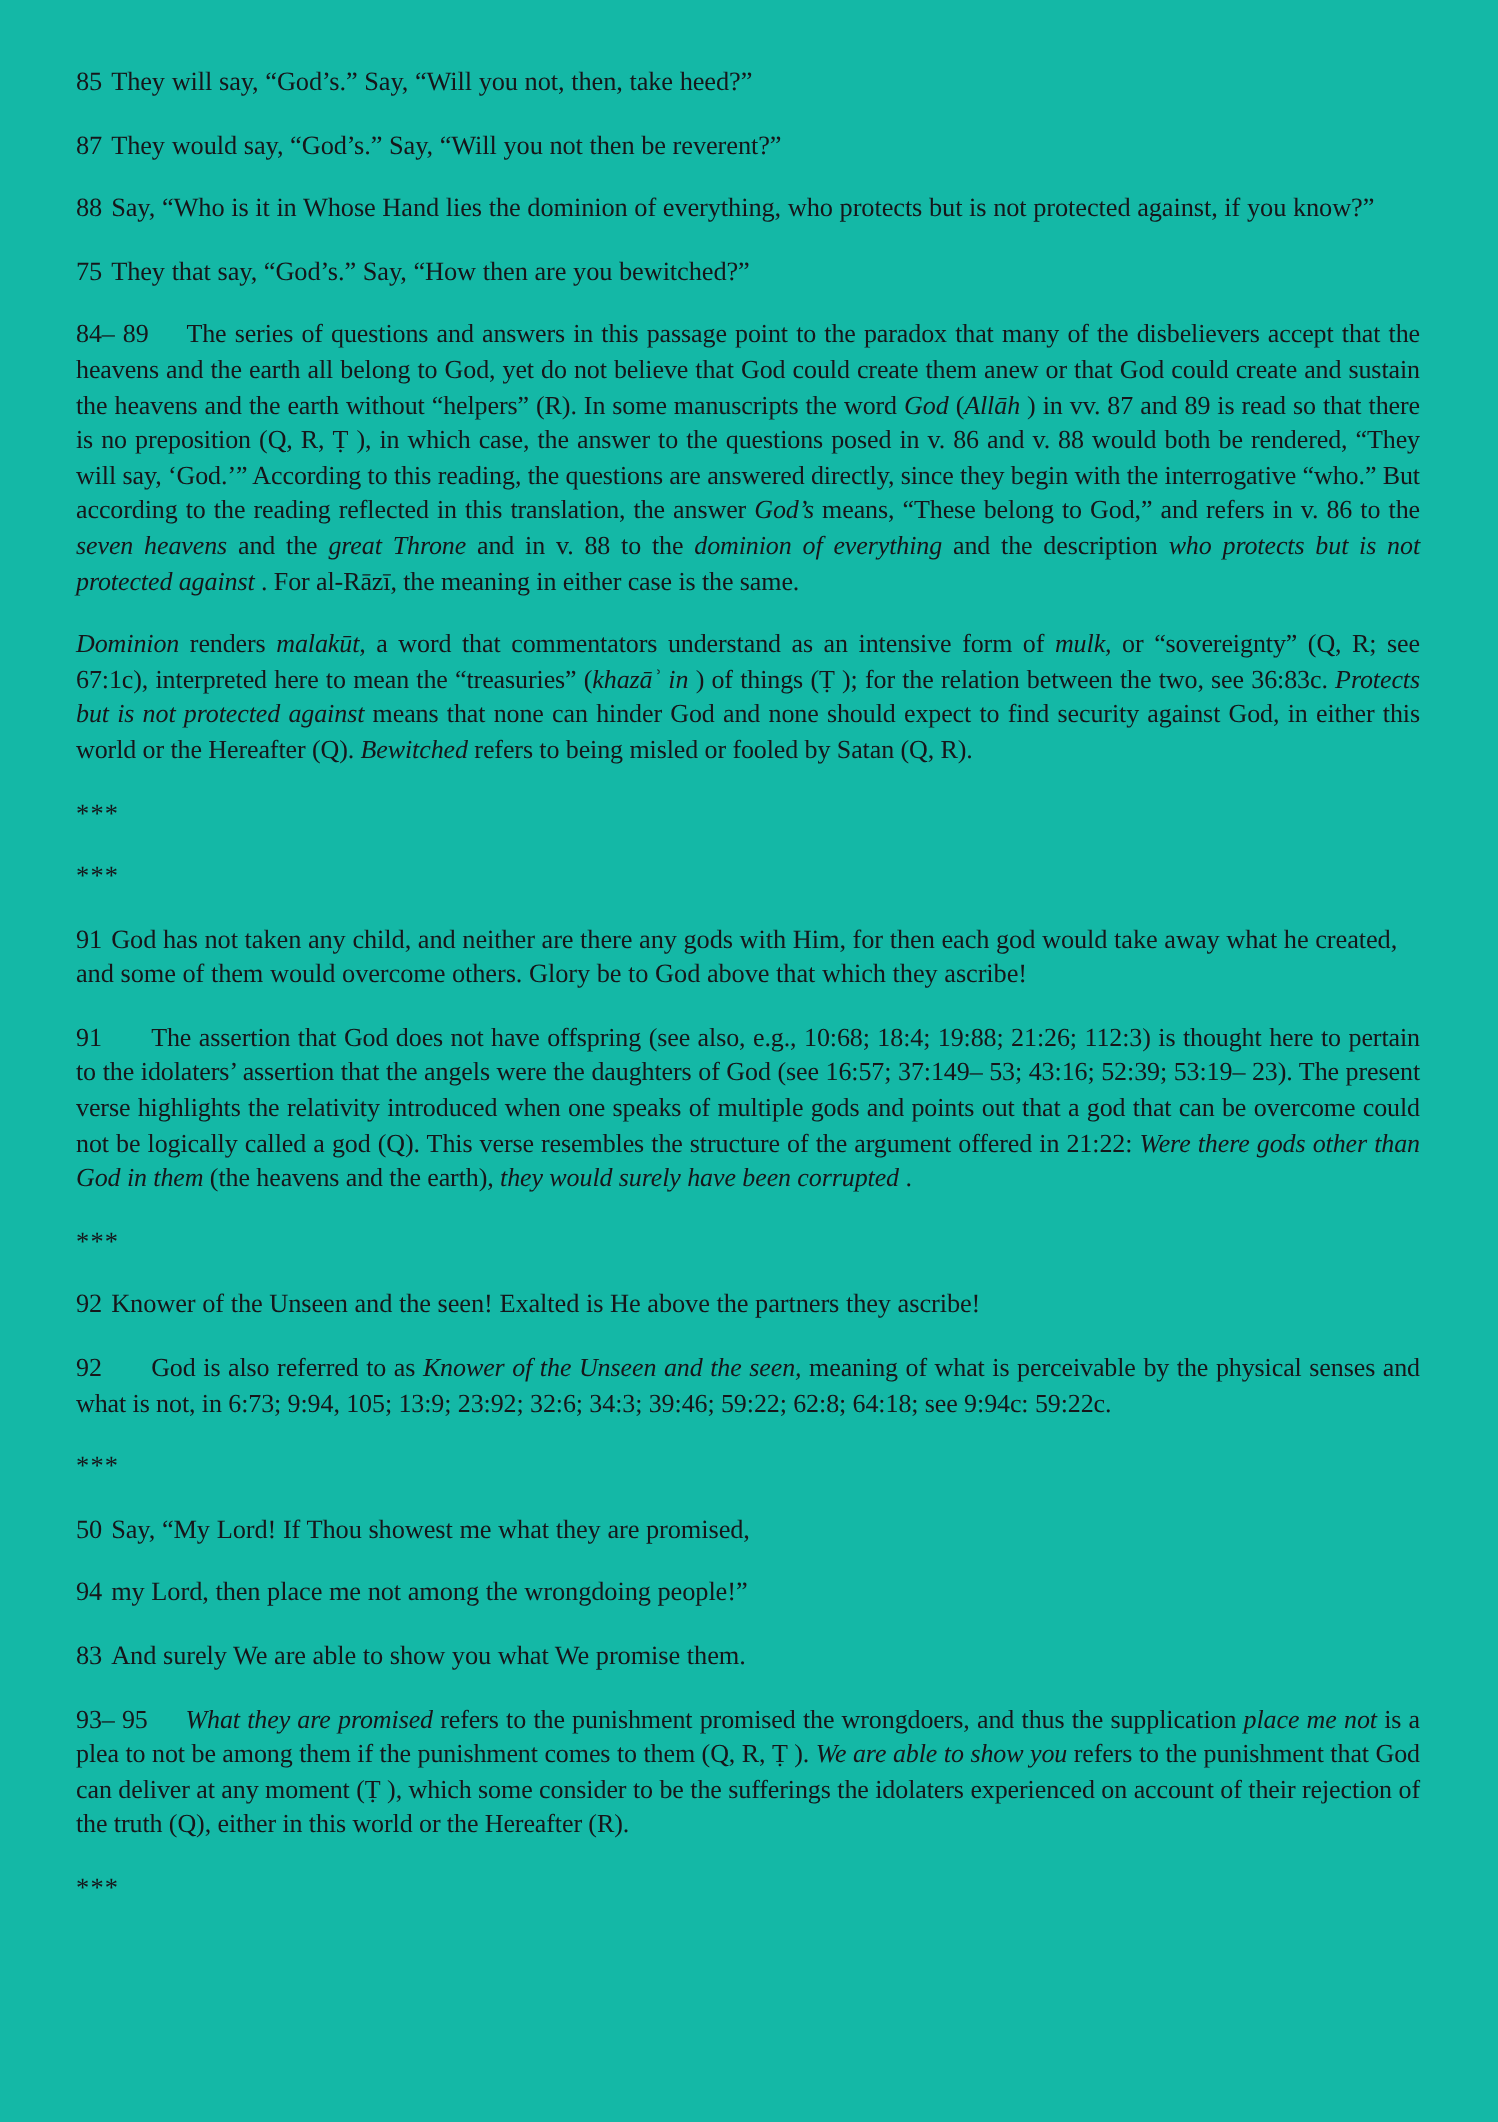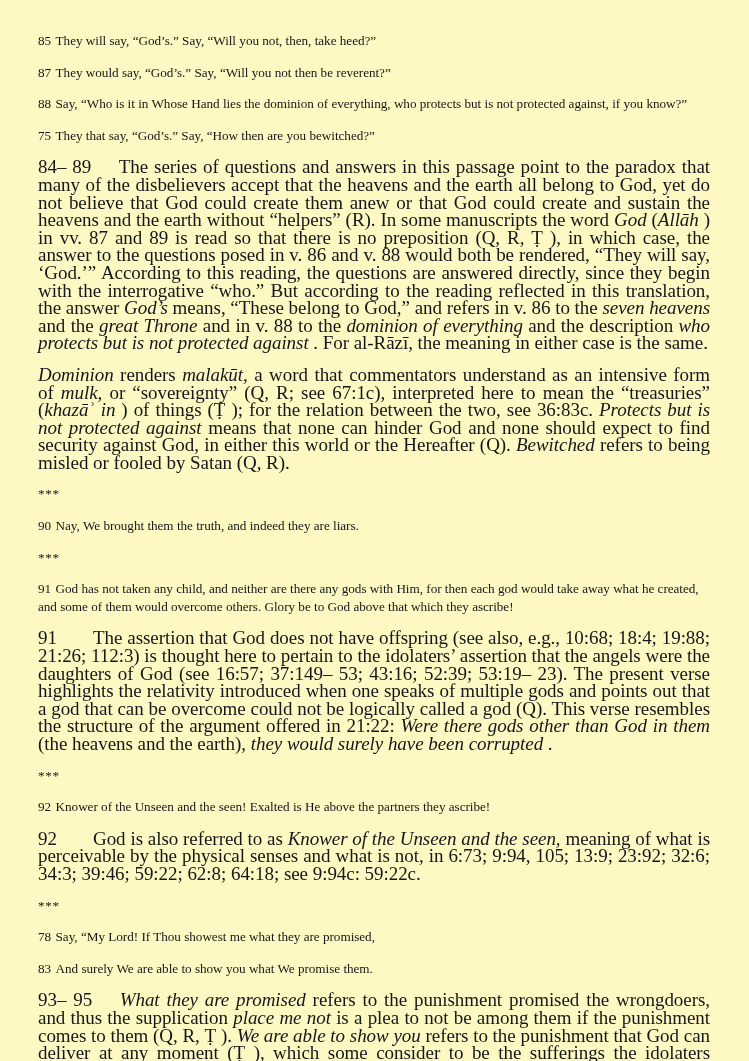--- a/index.html
+++ b/index.html
@@ -11,21 +11,21 @@
 
   body {
     font-family: "Liberation Serif", "DejaVu Serif", serif;
   }
 
   #page {
     position: relative;
     width: 749px;
     height: 1061px;
     margin: 0 auto;
-    background: #fef9c3;
+    background: #14b8a6;
     overflow: hidden;
     box-sizing: border-box;
   }
 
   #content {
     position: absolute;
     left: 38px;
     top: 32px;
     width: 672px;
   }
@@ -41,21 +41,21 @@
     text-indent: 0;
     letter-spacing: -0.05px;
     word-spacing: 0.1px;
   }
   .verse .vnum {
     margin-right: 0.34em;
   }
 
   
   .commentary {
-    font-size: 19px;
+    font-size: 13px;
     line-height: 17.6px;
     color: #16161a;
     text-align: justify;
     text-justify: inter-word;
     margin: 0 0 14px 0;
     letter-spacing: -0.05px;
   }
   .commentary .cnum {
     margin-right: 1.45em;
   }
@@ -86,26 +86,26 @@
 
 <div id="page">
   <div id="content">
       <p class="verse"><span class="vnum">85</span><span class="vtext">They will say, “God’s.” Say, “Will you not, then, take heed?”</span></p>
       <p class="verse"><span class="vnum">87</span><span class="vtext">They would say, “God’s.” Say, “Will you not then be reverent?”</span></p>
       <p class="verse"><span class="vnum">88</span><span class="vtext">Say, “Who is it in Whose Hand lies the dominion of everything, who protects but is not protected against, if you know?”</span></p>
       <p class="verse"><span class="vnum">75</span><span class="vtext">They that say, “God’s.” Say, “How then are you bewitched?”</span></p>
       <p class="commentary"><span class="cnum">84– 89</span><span class="ctext">The series of questions and answers in this passage point to the paradox that many of the disbelievers accept that the heavens and the earth all belong to God, yet do not believe that God could create them anew or that God could create and sustain the heavens and the earth without “helpers” (R). In some manuscripts the word <i>God</i> (<i>Allāh</i> ) in vv. 87 and 89 is read so that there is no preposition (Q, R, Ṭ ), in which case, the answer to the questions posed in v. 86 and v. 88 would both be rendered, “They will say, ‘God.’” According to this reading, the questions are answered directly, since they begin with the interrogative “who.” But according to the reading reflected in this translation, the answer <i>God’s</i> means, “These belong to God,” and refers in v. 86 to the <i>seven heavens</i> and the <i>great Throne</i> and in v. 88 to the <i>dominion of everything</i> and the description <i>who protects but is not protected against</i> . For al-Rāzī, the meaning in either case is the same.</span></p>
       <p class="commentary"><span class="ctext"><i>Dominion</i> renders <i>malakūt,</i> a word that commentators understand as an intensive form of <i>mulk,</i> or “sovereignty” (Q, R; see 67:1c), interpreted here to mean the “treasuries” (<i>khazāʾ in</i> ) of things (Ṭ ); for the relation between the two, see 36:83c. <i>Protects but is not protected against</i> means that none can hinder God and none should expect to find security against God, in either this world or the Hereafter (Q). <i>Bewitched</i> refers to being misled or fooled by Satan (Q, R).</span></p>
       <p class="divider">***</p>
-      <p class="verse"><span class="vnum">90</span><span class="vtext">Nay, We brought them the truth, and indeed they are liars.</span></p>
       <p class="divider">***</p>
       <p class="verse"><span class="vnum">91</span><span class="vtext">God has not taken any child, and neither are there any gods with Him, for then each god would take away what he created, and some of them would overcome others. Glory be to God above that which they ascribe!</span></p>
       <p class="commentary single"><span class="cnum">91</span><span class="ctext">The assertion that God does not have offspring (see also, e.g., 10:68; 18:4; 19:88; 21:26; 112:3) is thought here to pertain to the idolaters’ assertion that the angels were the daughters of God (see 16:57; 37:149– 53; 43:16; 52:39; 53:19– 23). The present verse highlights the relativity introduced when one speaks of multiple gods and points out that a god that can be overcome could not be logically called a god (Q). This verse resembles the structure of the argument offered in 21:22: <i>Were there gods other than God in them</i> (the heavens and the earth), <i>they would surely have been corrupted</i> .</span></p>
       <p class="divider">***</p>
       <p class="verse"><span class="vnum">92</span><span class="vtext">Knower of the Unseen and the seen! Exalted is He above the partners they ascribe!</span></p>
       <p class="commentary single"><span class="cnum">92</span><span class="ctext">God is also referred to as <i>Knower of the Unseen and the seen,</i> meaning of what is perceivable by the physical senses and what is not, in 6:73; 9:94, 105; 13:9; 23:92; 32:6; 34:3; 39:46; 59:22; 62:8; 64:18; see 9:94c: 59:22c.</span></p>
       <p class="divider">***</p>
-      <p class="verse"><span class="vnum">78</span><span class="vtext">Say, “My Lord! If Thou showest me what they are promised,</span></p>
+      <p class="verse"><span class="vnum">50</span><span class="vtext">Say, “My Lord! If Thou showest me what they are promised,</span></p>
+      <p class="verse"><span class="vnum">94</span><span class="vtext">my Lord, then place me not among the wrongdoing people!”</span></p>
       <p class="verse"><span class="vnum">83</span><span class="vtext">And surely We are able to show you what We promise them.</span></p>
       <p class="commentary"><span class="cnum">93– 95</span><span class="ctext"><i>What they are promised</i> refers to the punishment promised the wrongdoers, and thus the supplication <i>place me not</i> is a plea to not be among them if the punishment comes to them (Q, R, Ṭ ). <i>We are able to show you</i> refers to the punishment that God can deliver at any moment (Ṭ ), which some consider to be the sufferings the idolaters experienced on account of their rejection of the truth (Q), either in this world or the Hereafter (R).</span></p>
       <p class="divider">***</p>
     </div>
 </div>
 
 </body></html>

